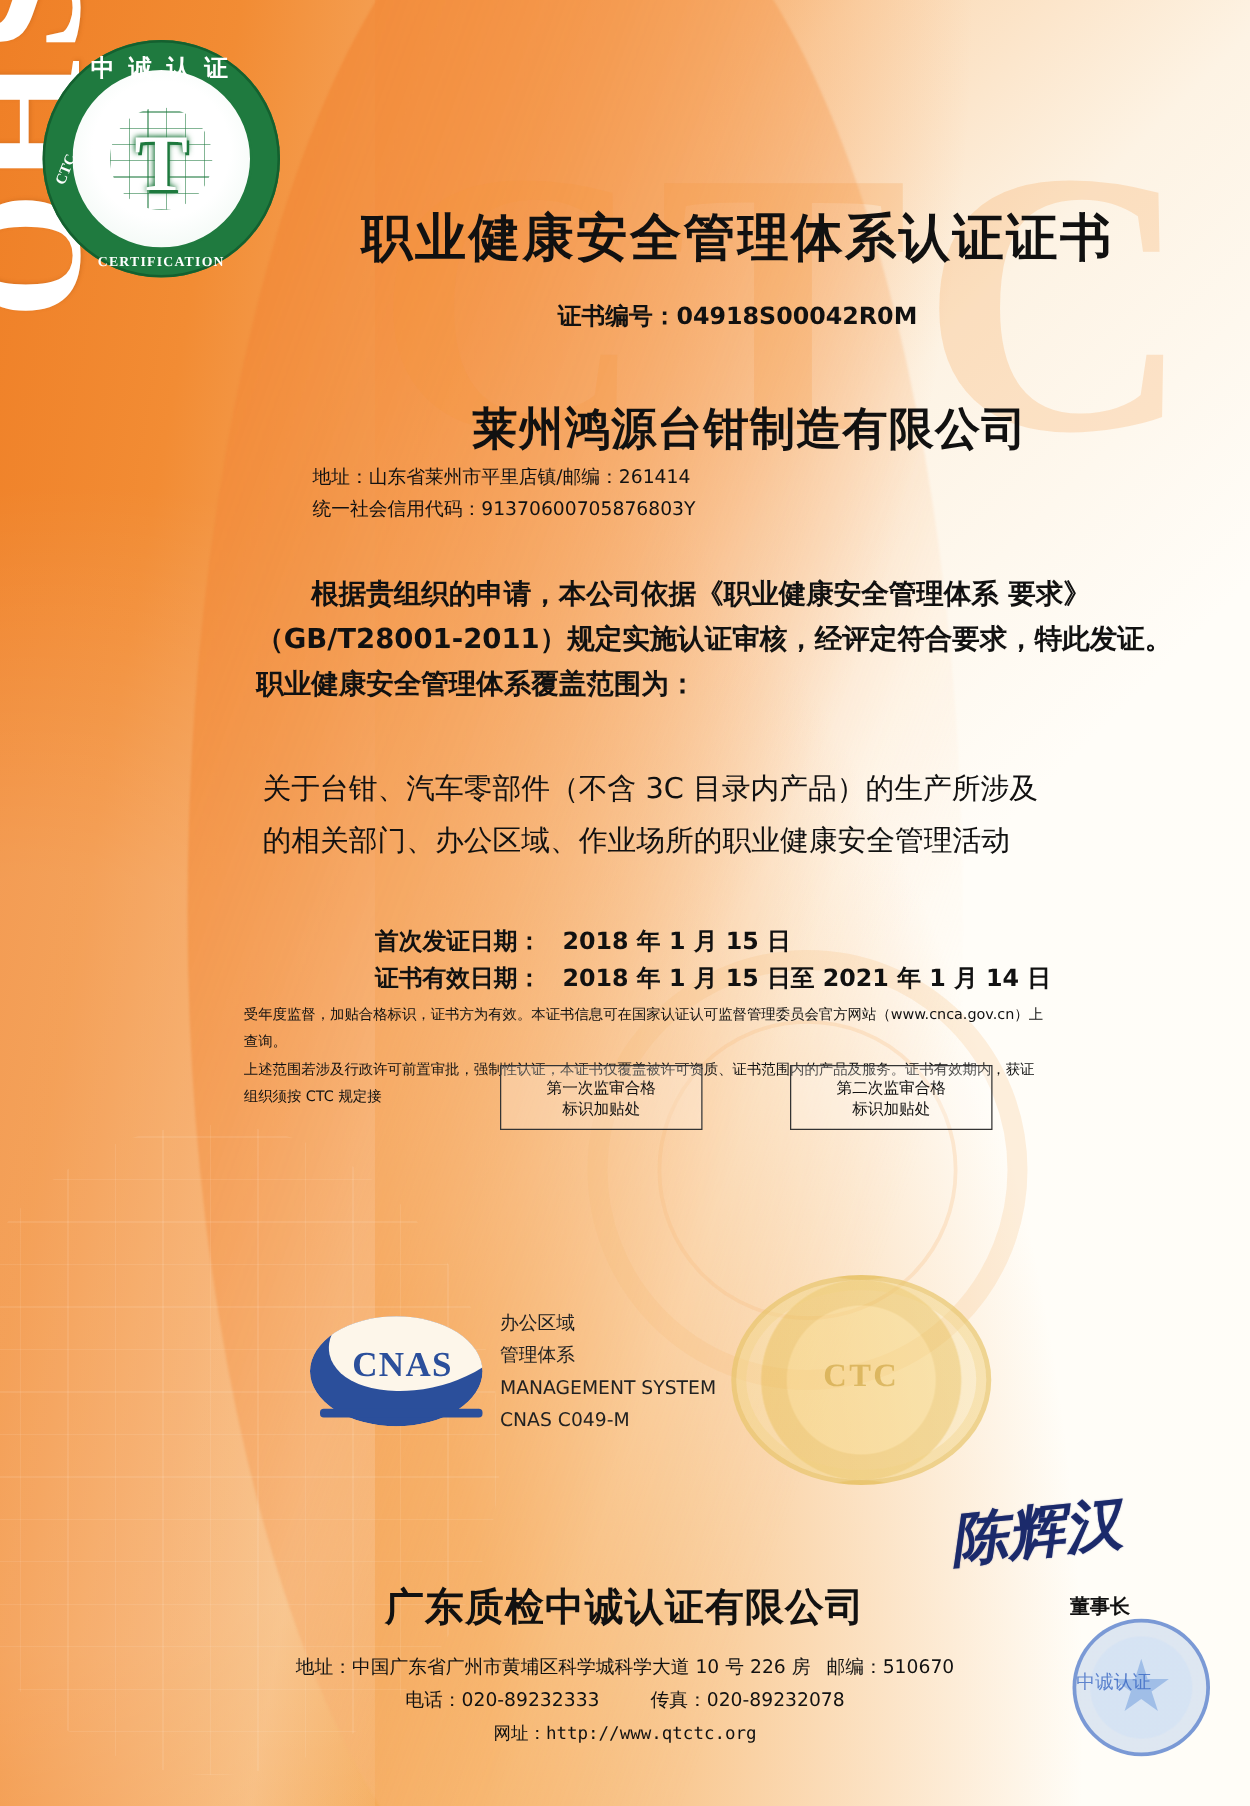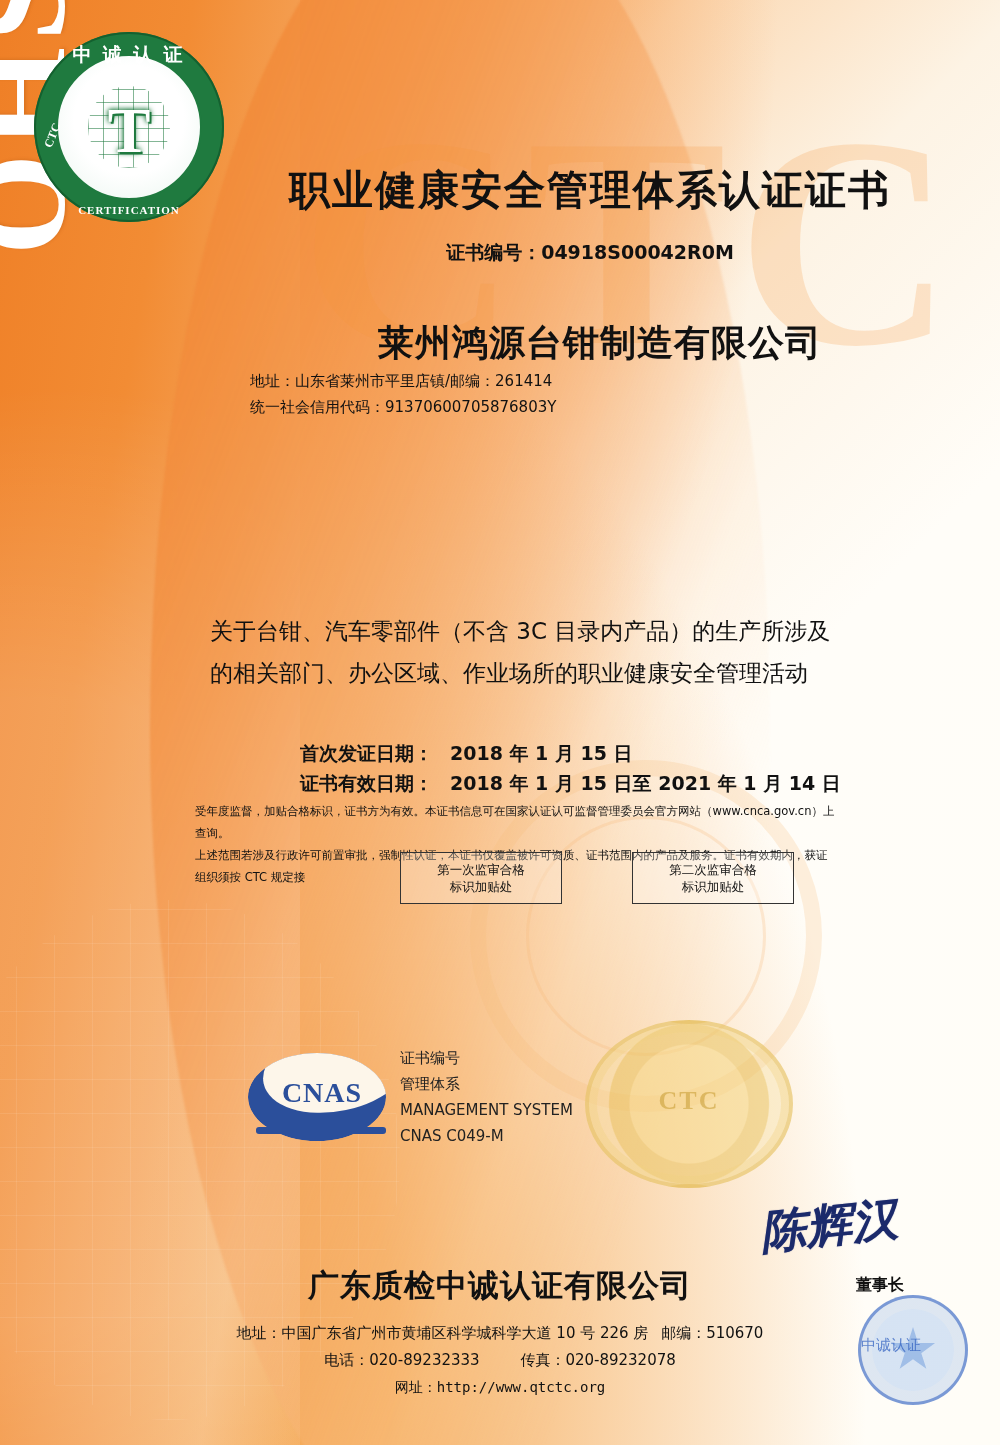--- a/index.html
+++ b/index.html
@@ -273,20 +273,25 @@
 
     <div class="cert-no">证书编号：04918S00042R0M</div>
 
     <div class="company">莱州鸿源台钳制造有限公司</div>
 
     <div class="addr">
       <div>地址：山东省莱州市平里店镇/邮编：261414</div>
       <div>统一社会信用代码：91370600705876803Y</div>
     </div>
 
+    <div class="body-text">
+      <div class="l1">根据贵组织的申请，本公司依据《职业健康安全管理体系  要求》</div>
+      <div>（GB/T28001-2011）规定实施认证审核，经评定符合要求，特此发证。</div>
+      <div>职业健康安全管理体系覆盖范围为：</div>
+    </div>
 
     <div class="scope">
       <div>关于台钳、汽车零部件（不含 3C 目录内产品）的生产所涉及</div>
       <div>的相关部门、办公区域、作业场所的职业健康安全管理活动</div>
     </div>
 
     <div class="dates">
       <div class="row">
         <span class="lbl">首次发证日期：</span>
         <span>2018 年 1 月 15 日</span>
@@ -313,21 +318,21 @@
       </div>
     </div>
 
     <div class="cnas">
       <div class="mark">
         <div class="swoosh"></div>
         <div class="cnas-text">CNAS</div>
         <div class="underline"></div>
       </div>
       <div class="side">
-        <div>证书编号</div>
+        <div>办公区域</div>
         <div>管理体系</div>
         <div>MANAGEMENT SYSTEM</div>
         <div>CNAS C049-M</div>
       </div>
     </div>
 
     <div class="gold-seal">
       <div class="txt">CTC</div>
     </div>
 

